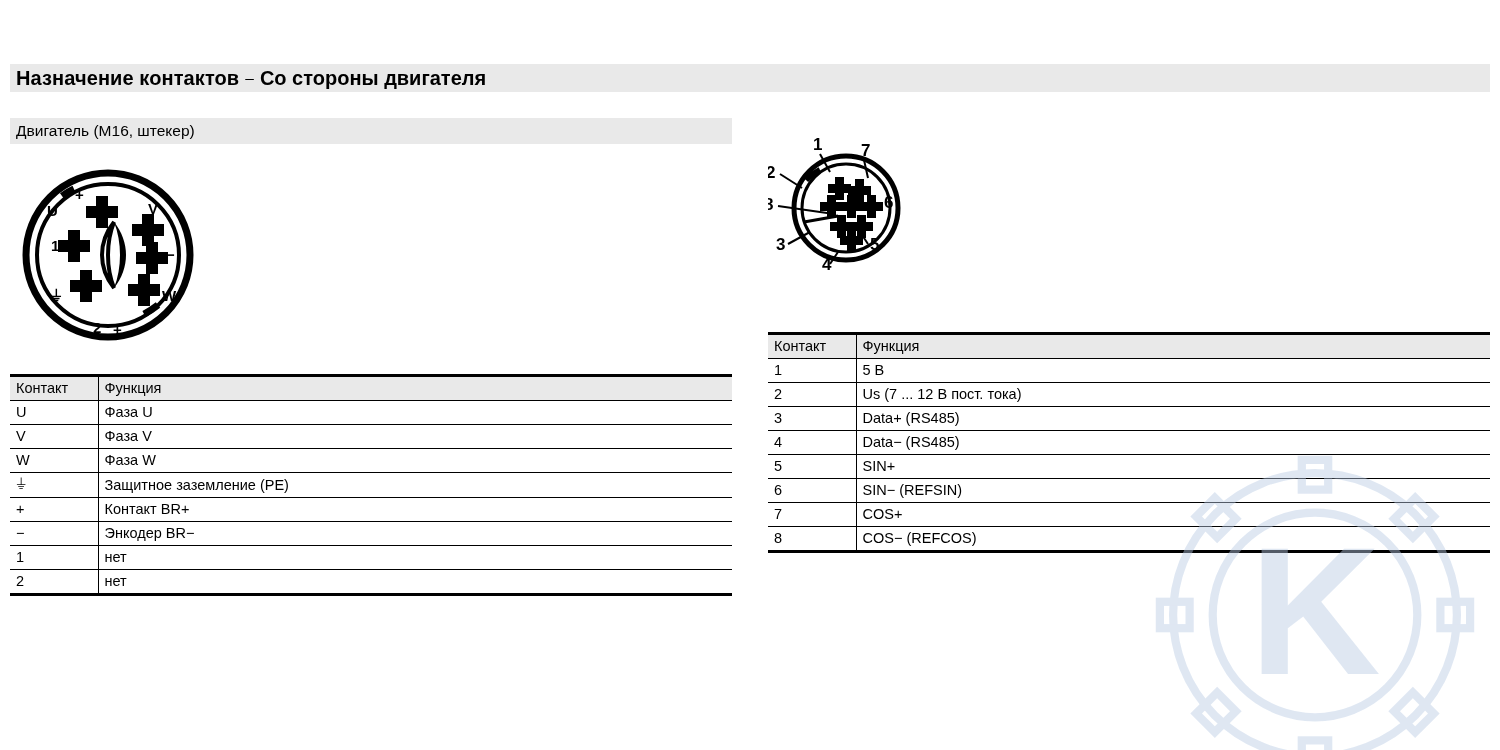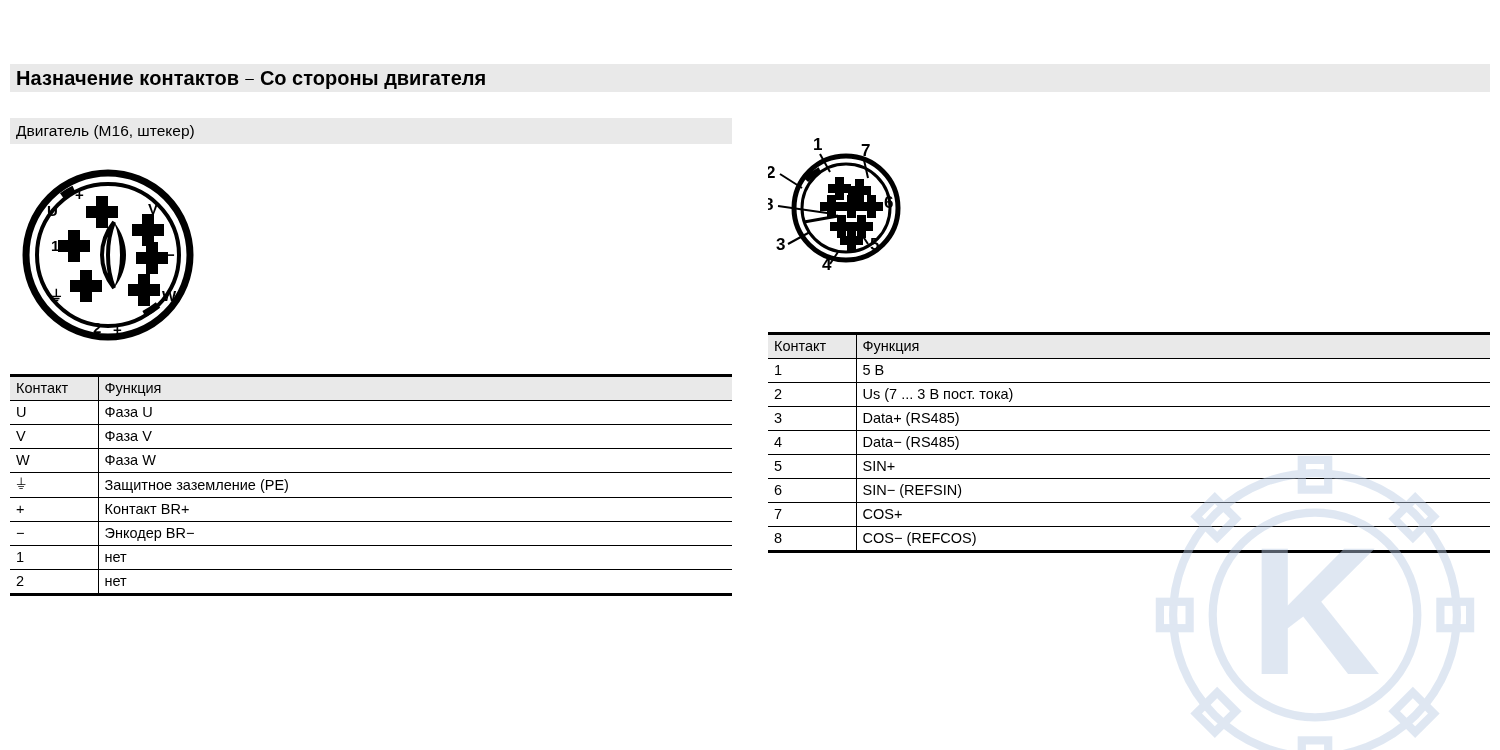--- a/index.html
+++ b/index.html
@@ -291,21 +291,21 @@
         <th>Функция</th>
       </tr>
     </thead>
     <tbody>
       <tr>
         <td class="c1">1</td>
         <td>5 В</td>
       </tr>
       <tr>
         <td class="c1">2</td>
-        <td>Us (7 ... 3 В пост. тока)</td>
+        <td>Us (7 ... 12 В пост. тока)</td>
       </tr>
       <tr>
         <td class="c1">3</td>
         <td>Data+ (RS485)</td>
       </tr>
       <tr>
         <td class="c1">4</td>
         <td>Data− (RS485)</td>
       </tr>
       <tr>

